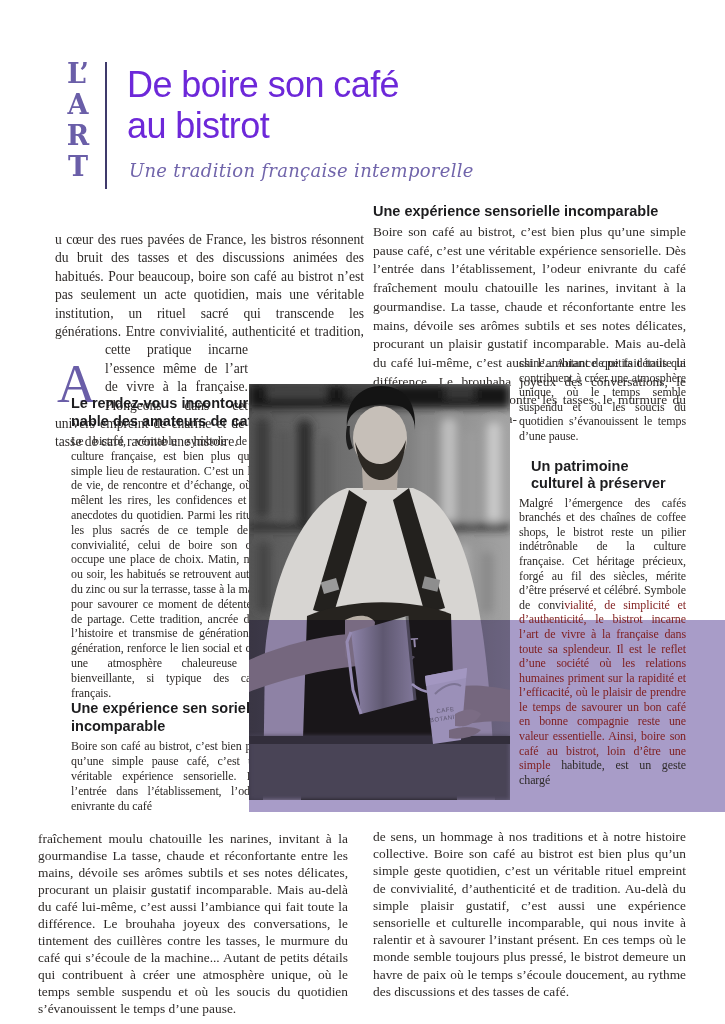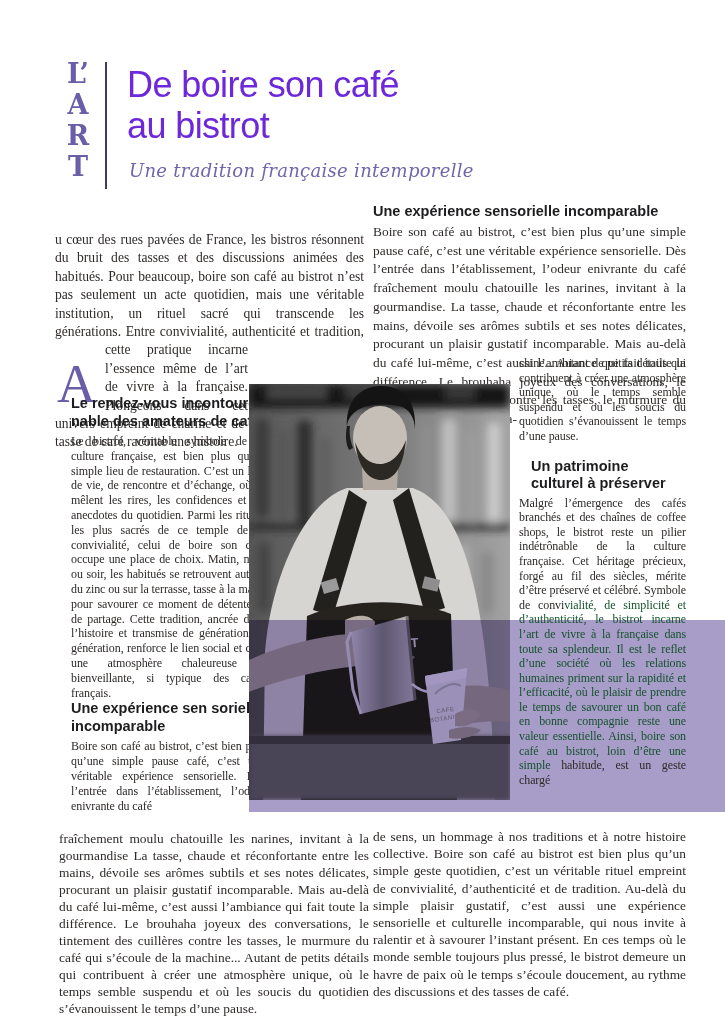--- a/index.html
+++ b/index.html
@@ -28,31 +28,31 @@
   .dropcap { float:left; font-family:"Liberation Serif", serif; font-size:54px; line-height:44px;
     color:#6a5ea8; padding:3px 9px 0 2px; }
   .sp-a { float:right; width:0; height:128px; }
   .sp-b { float:right; clear:right; width:116px; height:42px; }
 
   .col-left-narrow { position:absolute; left:71px; top:395px; width:194px; }
   .col-left-narrow h3 { font-size:14.5px; line-height:17.5px; margin-bottom:4px; }
   .col-left-narrow p { font-size:12px; line-height:14.8px; letter-spacing:-0.1px; }
   .col-left-narrow .h3-2 { }
 
-  .col-left-wide { position:absolute; left:59px; top:830px; width:310px;
+  .col-left-wide { position:absolute; left:38px; top:830px; width:310px;
     font-size:13.4px; line-height:17px; text-align:justify; }
 
   .col-right-top { position:absolute; left:373px; top:182px; width:313px; }
   .col-right-top h3 { font-size:14.5px; line-height:18px; margin-bottom:3px;margin-top:20px; }
   .col-right-top p { font-size:13.4px; line-height:18.7px; }
 
   .col-right-narrow { position:absolute; left:519px; top:356px; width:167px; z-index:5; }
   .col-right-narrow h3 { font-size:14.5px; line-height:17px; margin:14px 12px 4px; }
   .col-right-narrow p { font-size:12px; line-height:14.6px; letter-spacing:-0.1px; }
-  .light { color:#14532d; }
+  .light { color:#7f1d1d; }
 
   .col-right-wide { position:absolute; left:373px; top:828px; width:313px;
     font-size:13.4px; line-height:17.2px; text-align:justify; }
 
   
   .photo { position:absolute; left:249px; top:384px; width:261px; height:416px; z-index:1; }
   .band { position:absolute; left:249px; top:620px; width:476px; height:192px;
     background:#a89cc8; mix-blend-mode:multiply; z-index:2; }
 </style>
 </head>

